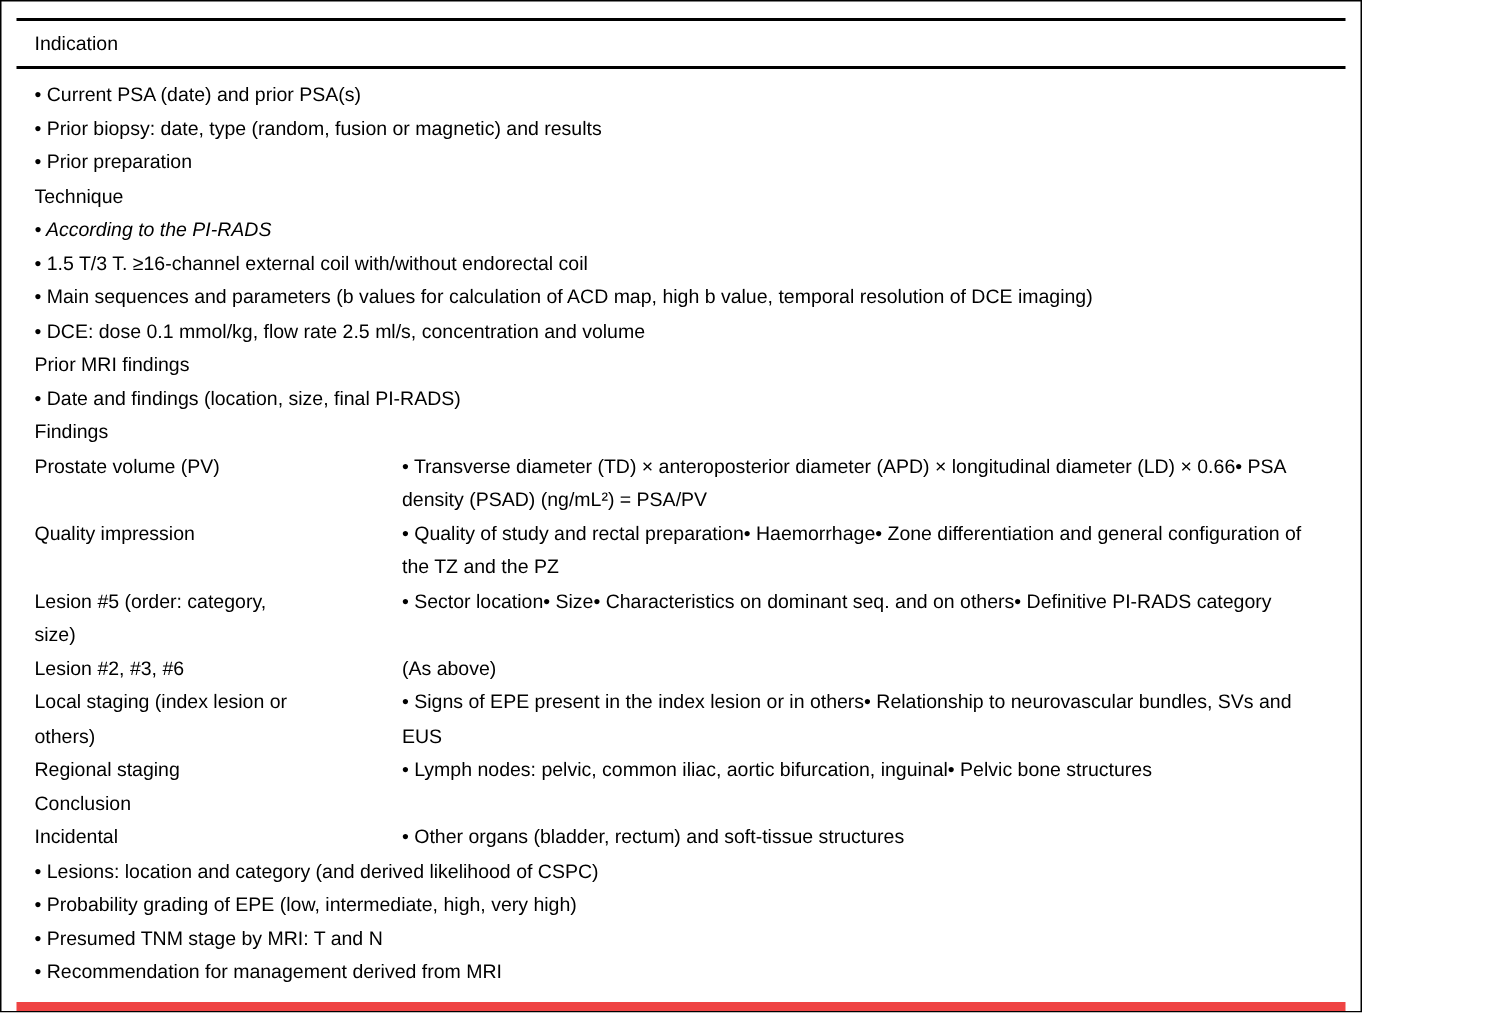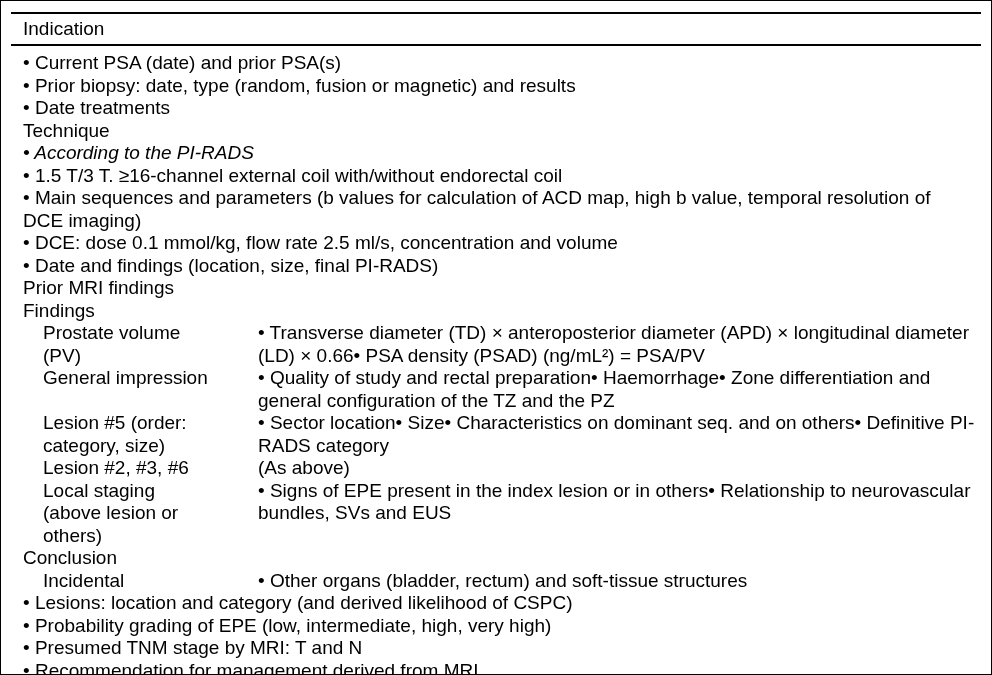--- a/index.html
+++ b/index.html
@@ -3,49 +3,48 @@
 <meta charset="utf-8">
 <style>
   * { box-sizing: border-box; }
   html, body {
     margin: 0;
     padding: 0;
     background: #ffffff;
   }
   .page {
     position: relative;
-    width: 992px;
+    width: 908px;
     height: 675px;
     background: #ffffff;
     border: 1px solid #000000;
     font-family: "Liberation Sans", sans-serif;
-    font-size: 19px;
+    font-size: 13px;
     color: #000000;
     padding: 11px 10px 0 10px;
     overflow: hidden;
   }
   .ptable {
     border-top: 2px solid #000000;
   }
   .ptable-header {
     padding: 5px 12px 5px 12px;
     line-height: 20px;
     border-bottom: 2px solid #000000;
   }
   .ptable-body {
     padding: 6px 12px 8px 12px;
-    border-bottom: 2px solid #ef4444;
+    border-bottom: 6px solid #ef4444;
   }
   .row { width: 100%; }
   .row.pair {
     display: grid;
     grid-template-columns: 175px 1fr;
-    column-gap: 40px;
+    column-gap: 70px;
     align-items: start;
-    margin-left: 20px;
   }
   .cell {
     line-height: 22.5px;
     white-space: normal;
   }
   .italic { font-style: italic; }
 </style>
 </head>
 <body>
 
@@ -55,65 +54,69 @@
       <span>Indication</span>
     </div>
     <div class="ptable-body" id="table-body">
         <div class="row single">
           <div class="cell full-cell">• Current PSA (date) and prior PSA(s)</div>
         </div>
         <div class="row single">
           <div class="cell full-cell">• Prior biopsy: date, type (random, fusion or magnetic) and results</div>
         </div>
         <div class="row single">
-          <div class="cell full-cell">• Date treatments</div>
+          <div class="cell full-cell">• Prior preparation</div>
         </div>
         <div class="row single">
           <div class="cell full-cell">Technique</div>
         </div>
         <div class="row single">
           <div class="cell full-cell italic">• According to the PI-RADS</div>
         </div>
         <div class="row single">
           <div class="cell full-cell">• 1.5 T/3 T. ≥16-channel external coil with/without endorectal coil</div>
         </div>
         <div class="row single">
           <div class="cell full-cell">• Main sequences and parameters (b values for calculation of ACD map, high b value, temporal resolution of DCE imaging)</div>
         </div>
         <div class="row single">
           <div class="cell full-cell">• DCE: dose 0.1 mmol/kg, flow rate 2.5 ml/s, concentration and volume</div>
         </div>
         <div class="row single">
-          <div class="cell full-cell">• Date and findings (location, size, final PI-RADS)</div>
+          <div class="cell full-cell">Prior MRI findings</div>
         </div>
         <div class="row single">
-          <div class="cell full-cell">Prior MRI findings</div>
+          <div class="cell full-cell">• Date and findings (location, size, final PI-RADS)</div>
         </div>
         <div class="row single">
           <div class="cell full-cell">Findings</div>
         </div>
         <div class="row pair">
           <div class="cell label-cell">Prostate volume (PV)</div>
           <div class="cell desc-cell">• Transverse diameter (TD) × anteroposterior diameter (APD) × longitudinal diameter (LD) × 0.66• PSA density (PSAD) (ng/mL²) = PSA/PV</div>
         </div>
         <div class="row pair">
-          <div class="cell label-cell">General impression</div>
+          <div class="cell label-cell">Quality impression</div>
           <div class="cell desc-cell">• Quality of study and rectal preparation• Haemorrhage• Zone differentiation and general configuration of the TZ and the PZ</div>
         </div>
         <div class="row pair">
           <div class="cell label-cell">Lesion #5 (order: category, size)</div>
           <div class="cell desc-cell">• Sector location• Size• Characteristics on dominant seq. and on others• Definitive PI-RADS category</div>
         </div>
         <div class="row pair">
           <div class="cell label-cell">Lesion #2, #3, #6</div>
           <div class="cell desc-cell">(As above)</div>
         </div>
         <div class="row pair">
-          <div class="cell label-cell">Local staging (above lesion or others)</div>
+          <div class="cell label-cell">Local staging (index lesion or others)</div>
           <div class="cell desc-cell">• Signs of EPE present in the index lesion or in others• Relationship to neurovascular bundles, SVs and EUS</div>
+        </div>
+        <div class="row pair">
+          <div class="cell label-cell">Regional staging</div>
+          <div class="cell desc-cell">• Lymph nodes: pelvic, common iliac, aortic bifurcation, inguinal• Pelvic bone structures</div>
         </div>
         <div class="row single">
           <div class="cell full-cell">Conclusion</div>
         </div>
         <div class="row pair">
           <div class="cell label-cell">Incidental</div>
           <div class="cell desc-cell">• Other organs (bladder, rectum) and soft-tissue structures</div>
         </div>
         <div class="row single">
           <div class="cell full-cell">• Lesions: location and category (and derived likelihood of CSPC)</div>

